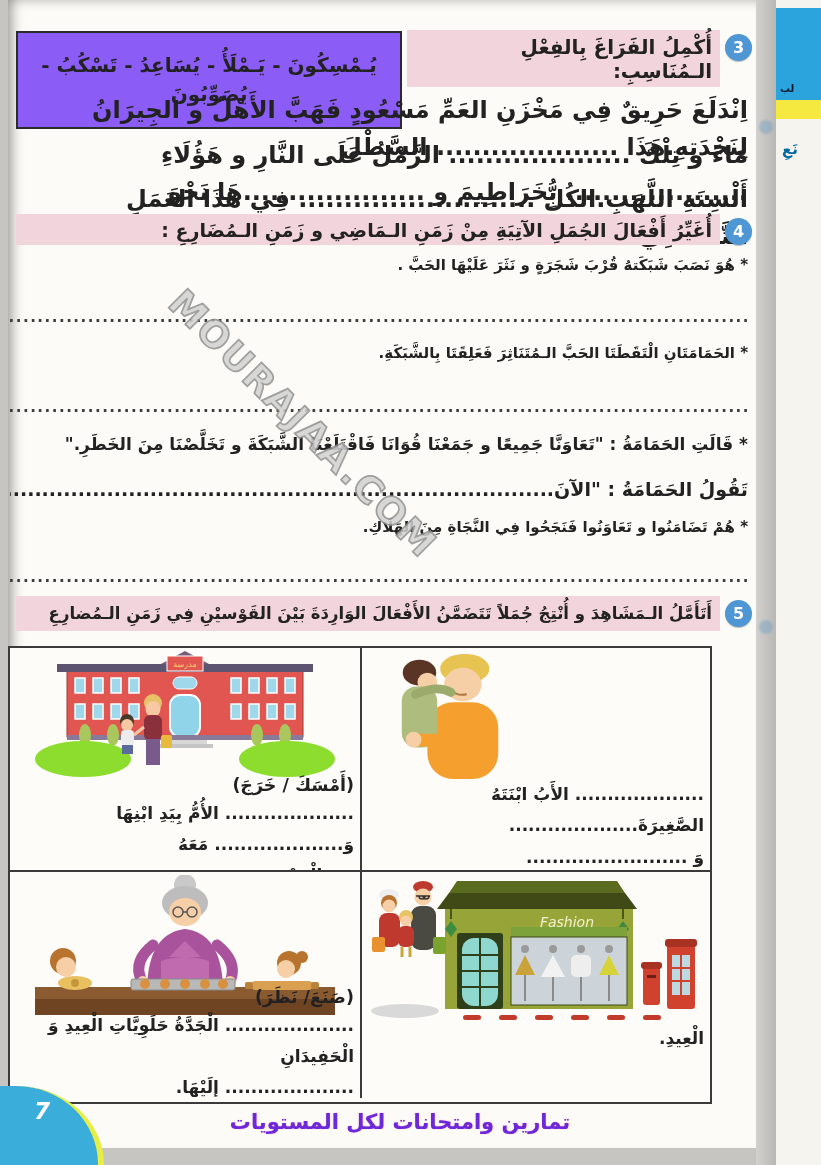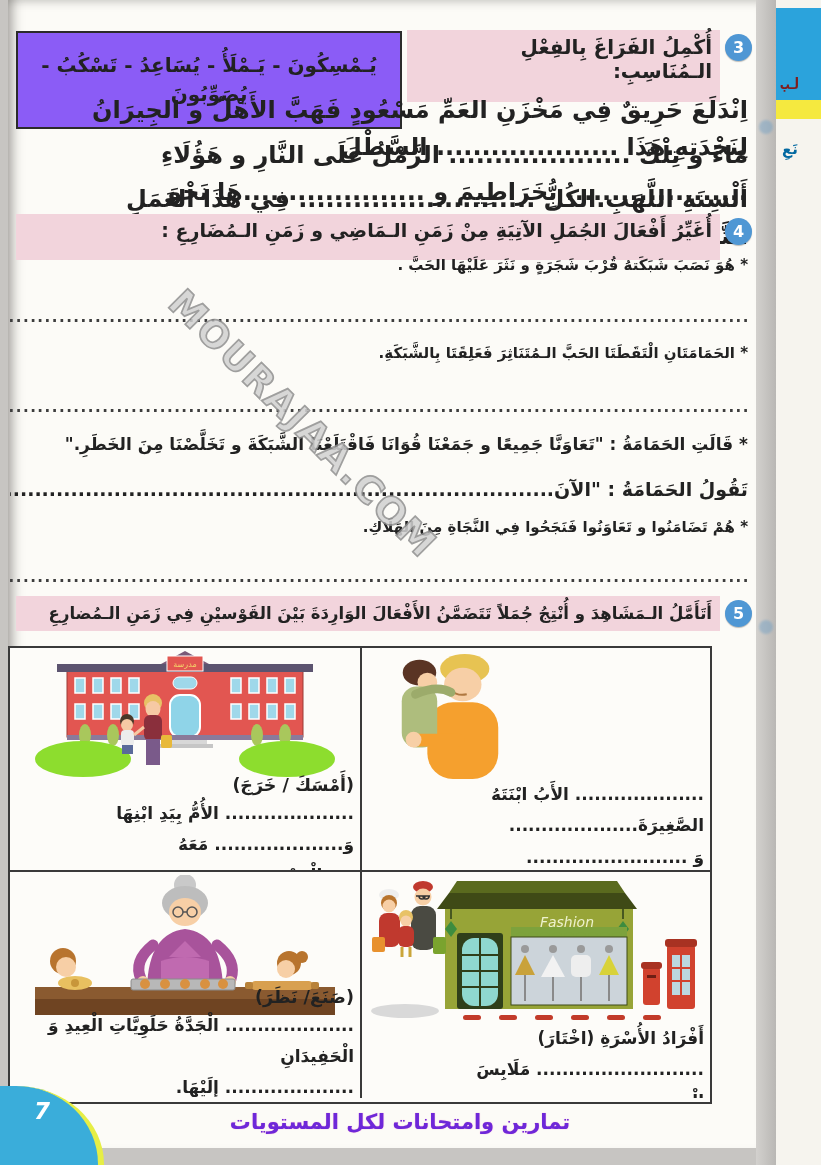--- a/index.html
+++ b/index.html
@@ -18,31 +18,31 @@
   }
   .page-content{position:absolute;inset:0;direction:rtl;}
 
   
   .gutter{position:absolute;left:756px;top:0;width:20px;height:1165px;
     background:linear-gradient(90deg,#d3d1ce,#b9b7b4);}
   .gutter .ghost{position:absolute;width:14px;height:14px;border-radius:50%;
     background:#6f9ec4;opacity:.45;filter:blur(1px);left:3px;}
   .sidepage{position:absolute;left:776px;top:0;width:45px;height:1165px;background:#f6f4ee;}
   .sp-blue{position:absolute;left:0;top:8px;width:45px;height:92px;background:#2ba3dc;}
-  .sp-blue span{position:absolute;left:4px;bottom:6px;color:#7f1d1d;font-weight:bold;font-size:16px;font-family:Liberation Mono, monospace;}
+  .sp-blue span{position:absolute;left:4px;bottom:6px;color:#0f172a;font-weight:bold;font-size:10px;}
   .sp-yellow{position:absolute;left:0;top:100px;width:45px;height:19px;background:#f5e93f;}
   .sp-frag{position:absolute;left:6px;top:140px;color:#0369a1;font-size:15px;font-weight:bold;direction:rtl;}
 
   
   .ex-row{position:absolute;display:flex;align-items:flex-start;gap:5px;}
   .badge{flex:0 0 auto;width:27px;height:27px;border-radius:50%;
     background:#4f97d4;color:#fff;font-weight:bold;font-size:16px;
     display:flex;align-items:center;justify-content:center;margin-top:4px;
     box-shadow:0 1px 1px rgba(0,0,0,.25);}
-  .pinkbar{background:#f2d4dc;font-weight:bold;padding:5px 8px 19px 12px;}
+  .pinkbar{background:#f2d4dc;font-weight:bold;padding:5px 8px 4px 12px;}
   .ex3-row{top:30px;right:4px;left:8px;}
   .ex3-title{font-size:20px;}
   .wordbank{border:2px solid #2b2b2b;background:#8b5cf6;font-weight:bold;font-size:20px;
     width:372px;text-align:center;line-height:1.45;padding:18px 8px;margin-top:1px;}
   .ex4-row{top:214px;right:4px;left:8px;}
   .ex4-title{font-size:19px;flex:1;}
   .ex5-row{top:596px;right:4px;left:8px;}
   .ex5-title{font-size:16.5px;flex:1;padding-top:8px;padding-bottom:8px;}
 
   
@@ -254,21 +254,20 @@
             <circle cx="52" cy="22" r="8.5" fill="#f7cfa6"></circle>
             <path d="M45 21 H59 M48 21 a3 3 0 0 0 6 0 M52 21 a3 3 0 0 0 6 0" stroke="#333" stroke-width="1.5" fill="none"></path>
             <rect x="40" y="31" width="25" height="44" rx="9" fill="#4a4a42"></rect>
             <rect x="62" y="62" width="13" height="17" rx="2" fill="#7aa32e"></rect>
             <circle cx="35" cy="42" r="7" fill="#e8c266"></circle>
             <circle cx="35" cy="46" r="5.5" fill="#f7cfa6"></circle>
             <rect x="27" y="51" width="16" height="21" rx="6" fill="#c0392e"></rect>
             <path d="M31 72 V82 M39 72 V82" stroke="#caa53a" stroke-width="3"></path>
           </svg>
         </div>
-        <div class="cell-line">أَفْرَادُ الأُسْرَةِ (اخْتَارَ) .......................... مَلَابِسَ</div>
         <div class="cell-line">الْعِيدِ.</div>
       </div>
 
       <div class="cell row-2">
         <div class="cell-img">
           <svg width="300" height="140" viewBox="0 0 300 140">
             <circle cx="150" cy="10" r="11" fill="#c9c9c9"></circle>
             <ellipse cx="150" cy="28" rx="23" ry="17" fill="#bdbdbd"></ellipse>
             <ellipse cx="150" cy="37" rx="16" ry="14" fill="#f7cfa6"></ellipse>
             <g stroke="#555" stroke-width="1.5" fill="none">

